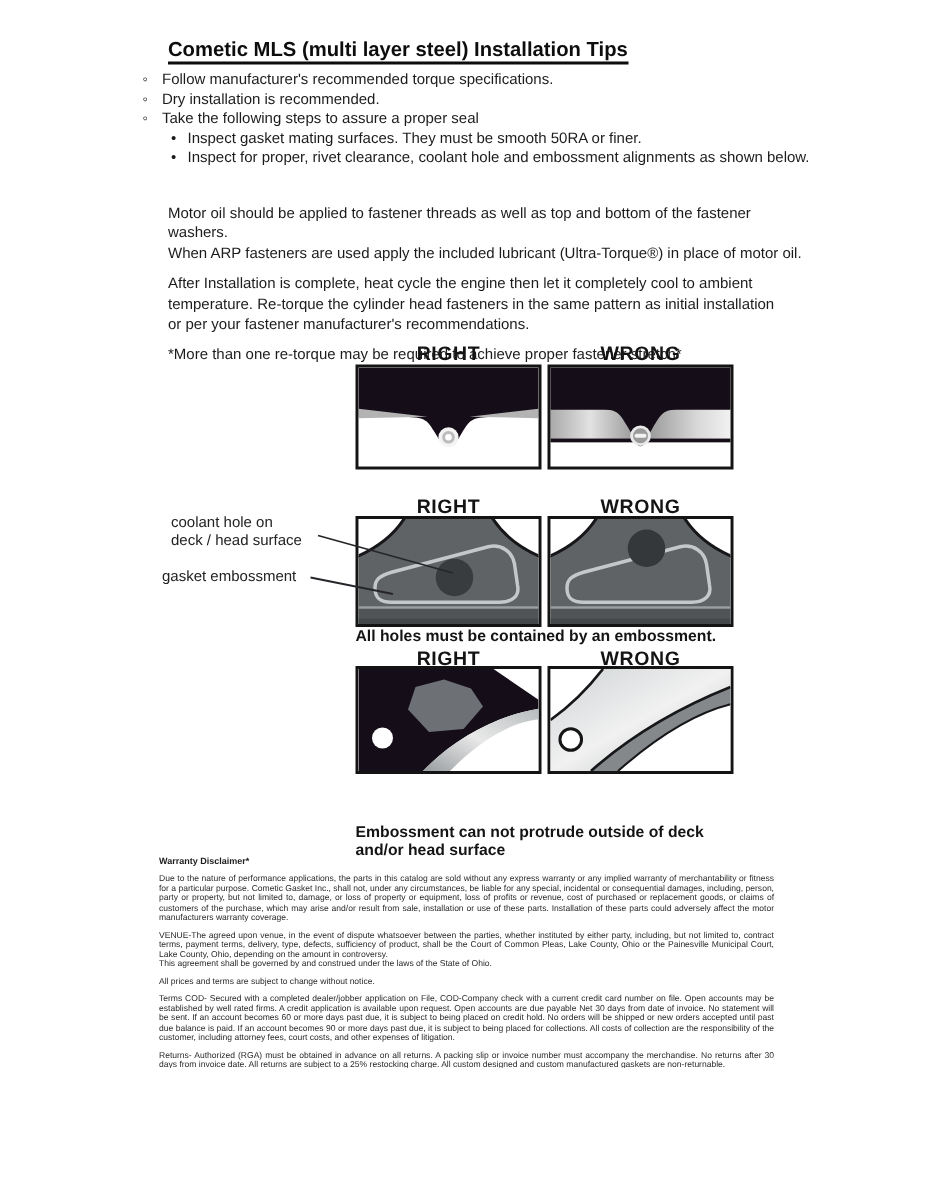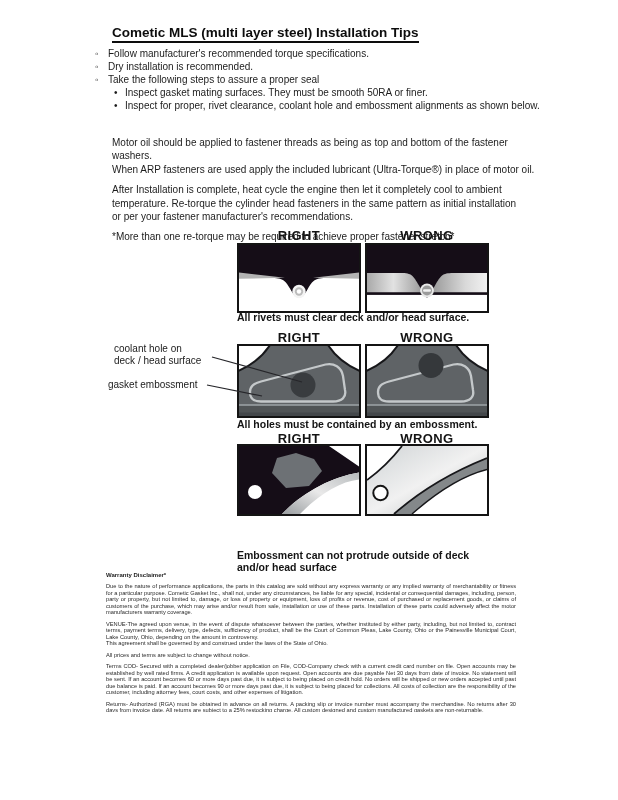--- a/index.html
+++ b/index.html
@@ -47,21 +47,21 @@
   <div class="tips">
     <div class="tline l1"><span class="marker m1"></span><span>Follow manufacturer's recommended torque specifications.</span></div>
     <div class="tline l1"><span class="marker m1"></span><span>Dry installation is recommended.</span></div>
     <div class="tline l1"><span class="marker m1"></span><span>Take the following steps to assure a proper seal</span></div>
     <div class="tline l2"><span class="marker m2"></span><span>Inspect gasket mating surfaces.  They must be smooth 50RA or finer.</span></div>
     <div class="tline l2"><span class="marker m2"></span><span>Inspect for proper, rivet clearance, coolant hole and embossment alignments as shown below.</span></div>
   </div>
 
 
   <div class="body-paras">
-    <p>Motor oil should be applied to fastener threads as being as top and bottom of the fastener washers.
+    <p>Motor oil should be applied to fastener threads as well as top and bottom of the fastener washers.
 When ARP fasteners are used apply the included lubricant (Ultra-Torque®) in place of motor oil.</p>
     <p>After Installation is complete, heat cycle the engine then let it completely cool to ambient
 temperature. Re-torque the cylinder head fasteners in the same pattern as initial installation
 or per your fastener manufacturer's recommendations.</p>
     <p>*More than one re-torque may be required to achieve proper fastener stretch*</p>
   </div>
 
   <div class="flabel" style="left:237px; top:228px;">RIGHT</div>
   <div class="flabel" style="left:365px; top:228px;">WRONG</div>
   <div class="fbox" style="left:237px; top:243px;">
@@ -90,21 +90,20 @@
       <rect width="120" height="66" fill="#150d17"></rect>
       <rect y="28" width="120" height="19.5" fill="url(#gradBand)"></rect>
       <rect y="47.5" width="120" height="2.4" fill="#150d17"></rect>
       <rect y="49.9" width="120" height="16.1" fill="#ffffff"></rect>
       <path d="M0,0 H120 V28 H86 C75,28 74,30.5 68,40.5 C64,47.5 62.5,52.5 60,52.5 C57.5,52.5 56,47.5 52,40.5 C46,30.5 45,28 34,28 H0 Z" fill="#150d17"></path>
       <circle cx="60" cy="45.5" r="6.9" fill="#e9e9e9"></circle>
       <circle cx="60" cy="45.5" r="5" fill="#9b9b9b"></circle>
       <rect x="56" y="44.2" width="8" height="2.6" rx="1.3" fill="#f2f2f2"></rect>
     </svg>
   </div>
-  <div class="fcaption" style="top:311px;">All rivets must clear deck and/or head surface.</div>
 
   <div class="flabel" style="left:237px; top:330px;">RIGHT</div>
   <div class="flabel" style="left:365px; top:330px;">WRONG</div>
   <div class="side-label" style="left:114px; top:343px; width:96px;">coolant hole on
 deck / head surface</div>
   <div class="side-label" style="left:108px; top:379px; width:102px; white-space:nowrap;">gasket embossment</div>
   <svg class="pointers" width="110" height="55" viewBox="0 0 110 55">
     <line x1="7" y1="9" x2="97" y2="34" stroke="#26262a" stroke-width="1.2"></line>
     <line x1="2" y1="37" x2="57" y2="48" stroke="#26262a" stroke-width="1.2"></line>
   </svg>

